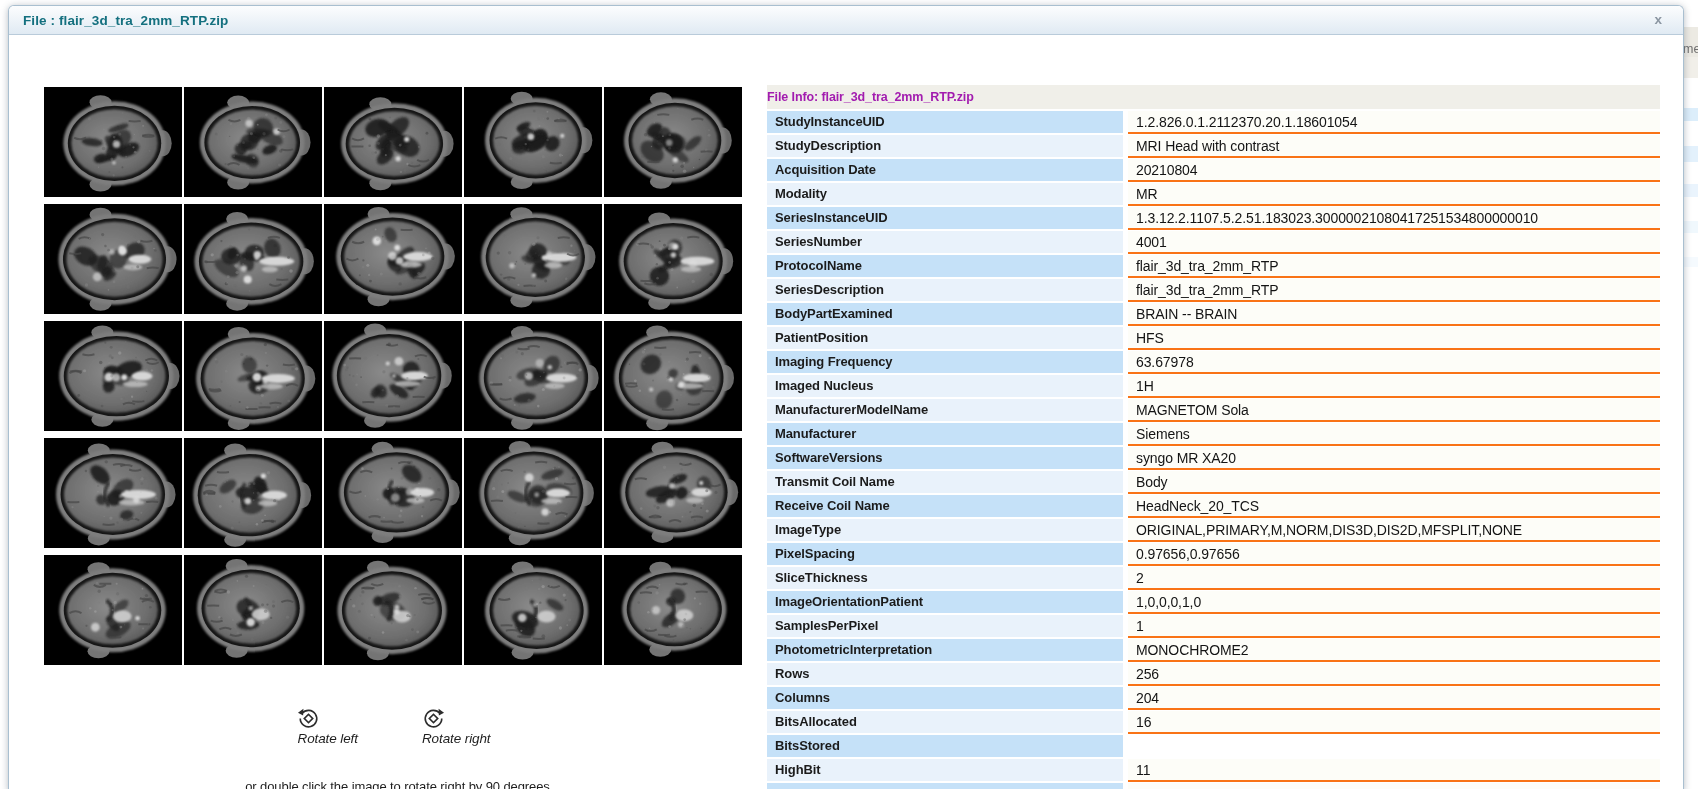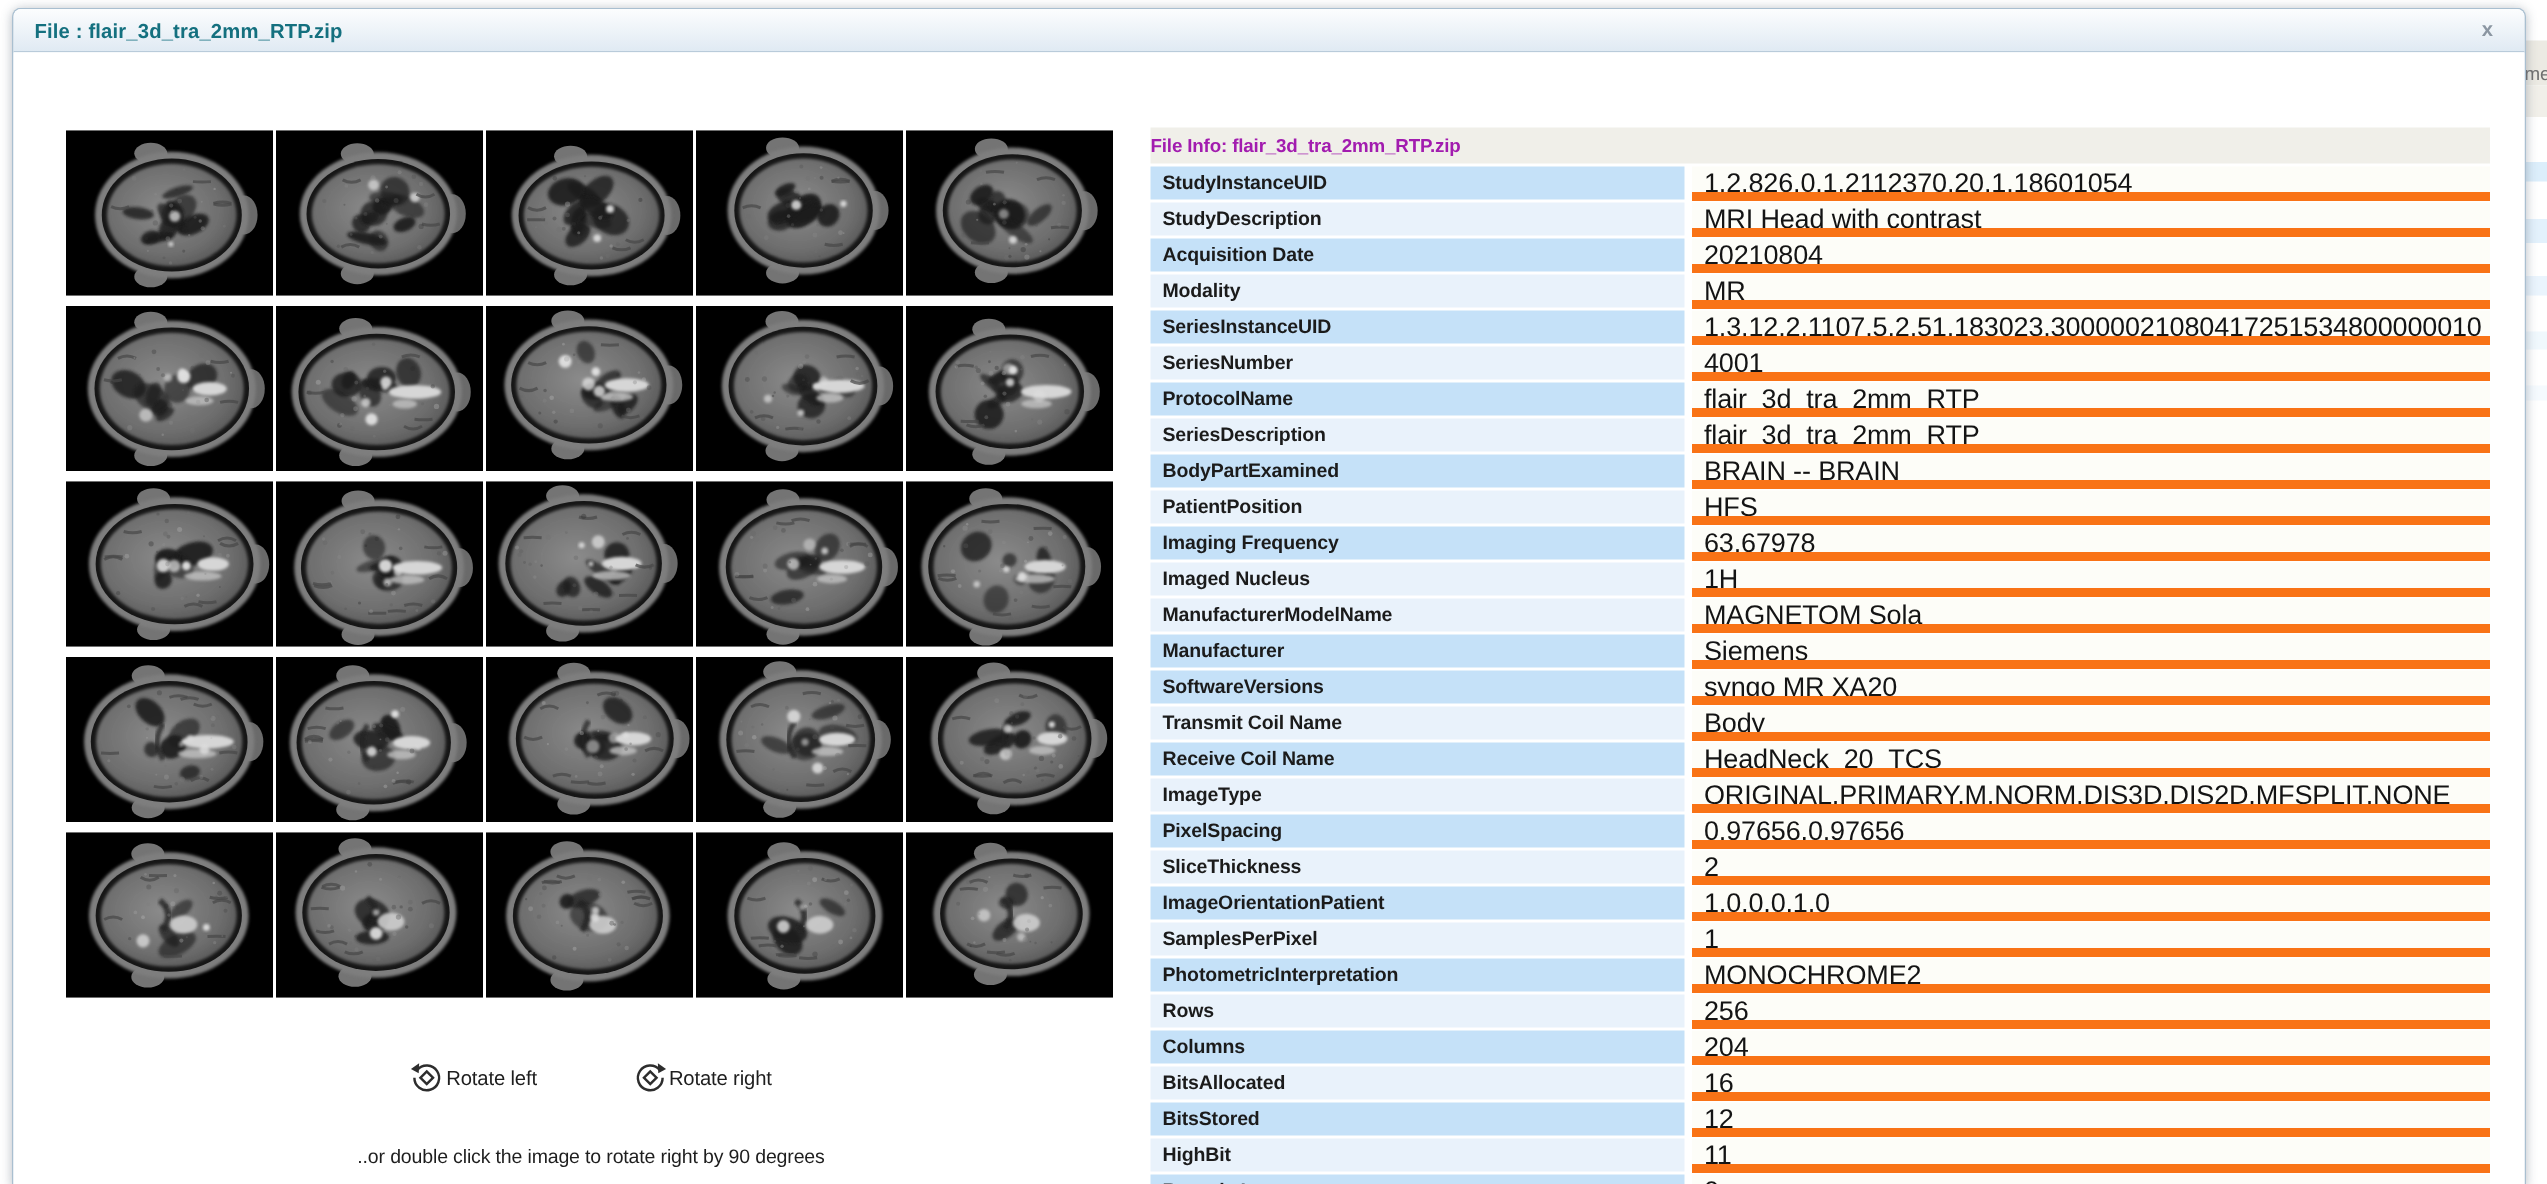--- a/index.html
+++ b/index.html
@@ -23,36 +23,36 @@
     font-size:13.5px; cursor:pointer; line-height:16px; }
 
   .content { position:relative; width:100%; height:756px; background:#fff; }
 
   
   .viewer { position:absolute; left:35px; top:52px; width:700px; }
   .mri-grid { display:grid; grid-template-columns:repeat(5,138px); column-gap:2px;
     grid-auto-rows:110px; row-gap:7px; }
   .mri-cell { background:#000; overflow:hidden; cursor:pointer; }
   .rotate-row { margin-top:42px; display:flex; justify-content:center; gap:64px; }
-  .rotate-btn { display:flex; flex-direction:row; align-items:center; gap:1px; cursor:pointer; }
+  .rotate-btn { display:flex; flex-direction:column; gap:1px; cursor:pointer;font-style:italic; }
   .rotate-btn .lbl { font-size:13.5px; color:#1e1e1e; letter-spacing:-.1px; }
   .hint { margin-top:33px; text-align:center; font-size:13px; color:#1e1e1e; letter-spacing:-.1px; }
 
   
   .fileinfo { position:absolute; left:758px; top:50px; width:893px; }
   .fi-header { height:24px; line-height:24px; background:#f0efe9; margin-bottom:2px;
     padding-left:0; font-size:12.5px; font-weight:bold; color:#a21caf; letter-spacing:-.1px; }
   .fi-row { display:flex; height:24px; }
   .fi-label { width:356px; margin-right:5px; height:22px; line-height:22px; padding-left:8px;
     font-size:13px; font-weight:bold; color:#1b1b1b; letter-spacing:-.1px;
     white-space:nowrap; overflow:hidden; }
   .fi-row.odd  .fi-label { background:#c5e1f8; }
   .fi-row.even .fi-label { background:#e9f2fb; }
   .fi-value { flex:1; height:23px; line-height:22px; padding-left:8px; background:#fdfdf8;
-    border-bottom:6px solid #f97316; font-size:18px; color:#141414; letter-spacing:-.1px;
+    border-bottom:2px solid #f97316; font-size:14px; color:#141414; letter-spacing:-.1px;
     white-space:nowrap; overflow:hidden; }
 </style>
 </head>
 <body>
 
 <svg width="0" height="0" style="position:absolute" aria-hidden="true">
   <defs>
     <radialGradient id="gBrain" cx="45%" cy="45%" r="68%">
       <stop offset="0%" stop-color="#8b8b8b"></stop>
       <stop offset="65%" stop-color="#6d6d6d"></stop>
@@ -1398,21 +1398,20 @@
           <div class="fi-row odd">
             <div class="fi-label">Columns</div>
             <div class="fi-value">204</div>
           </div>
           <div class="fi-row even">
             <div class="fi-label">BitsAllocated</div>
             <div class="fi-value">16</div>
           </div>
           <div class="fi-row odd">
             <div class="fi-label">BitsStored</div>
-            <div class="fi-value">12</div>
           </div>
           <div class="fi-row even">
             <div class="fi-label">HighBit</div>
             <div class="fi-value">11</div>
           </div>
           <div class="fi-row odd">
             <div class="fi-label">Rescale Intercept</div>
             <div class="fi-value">0</div>
           </div>
         </div>

